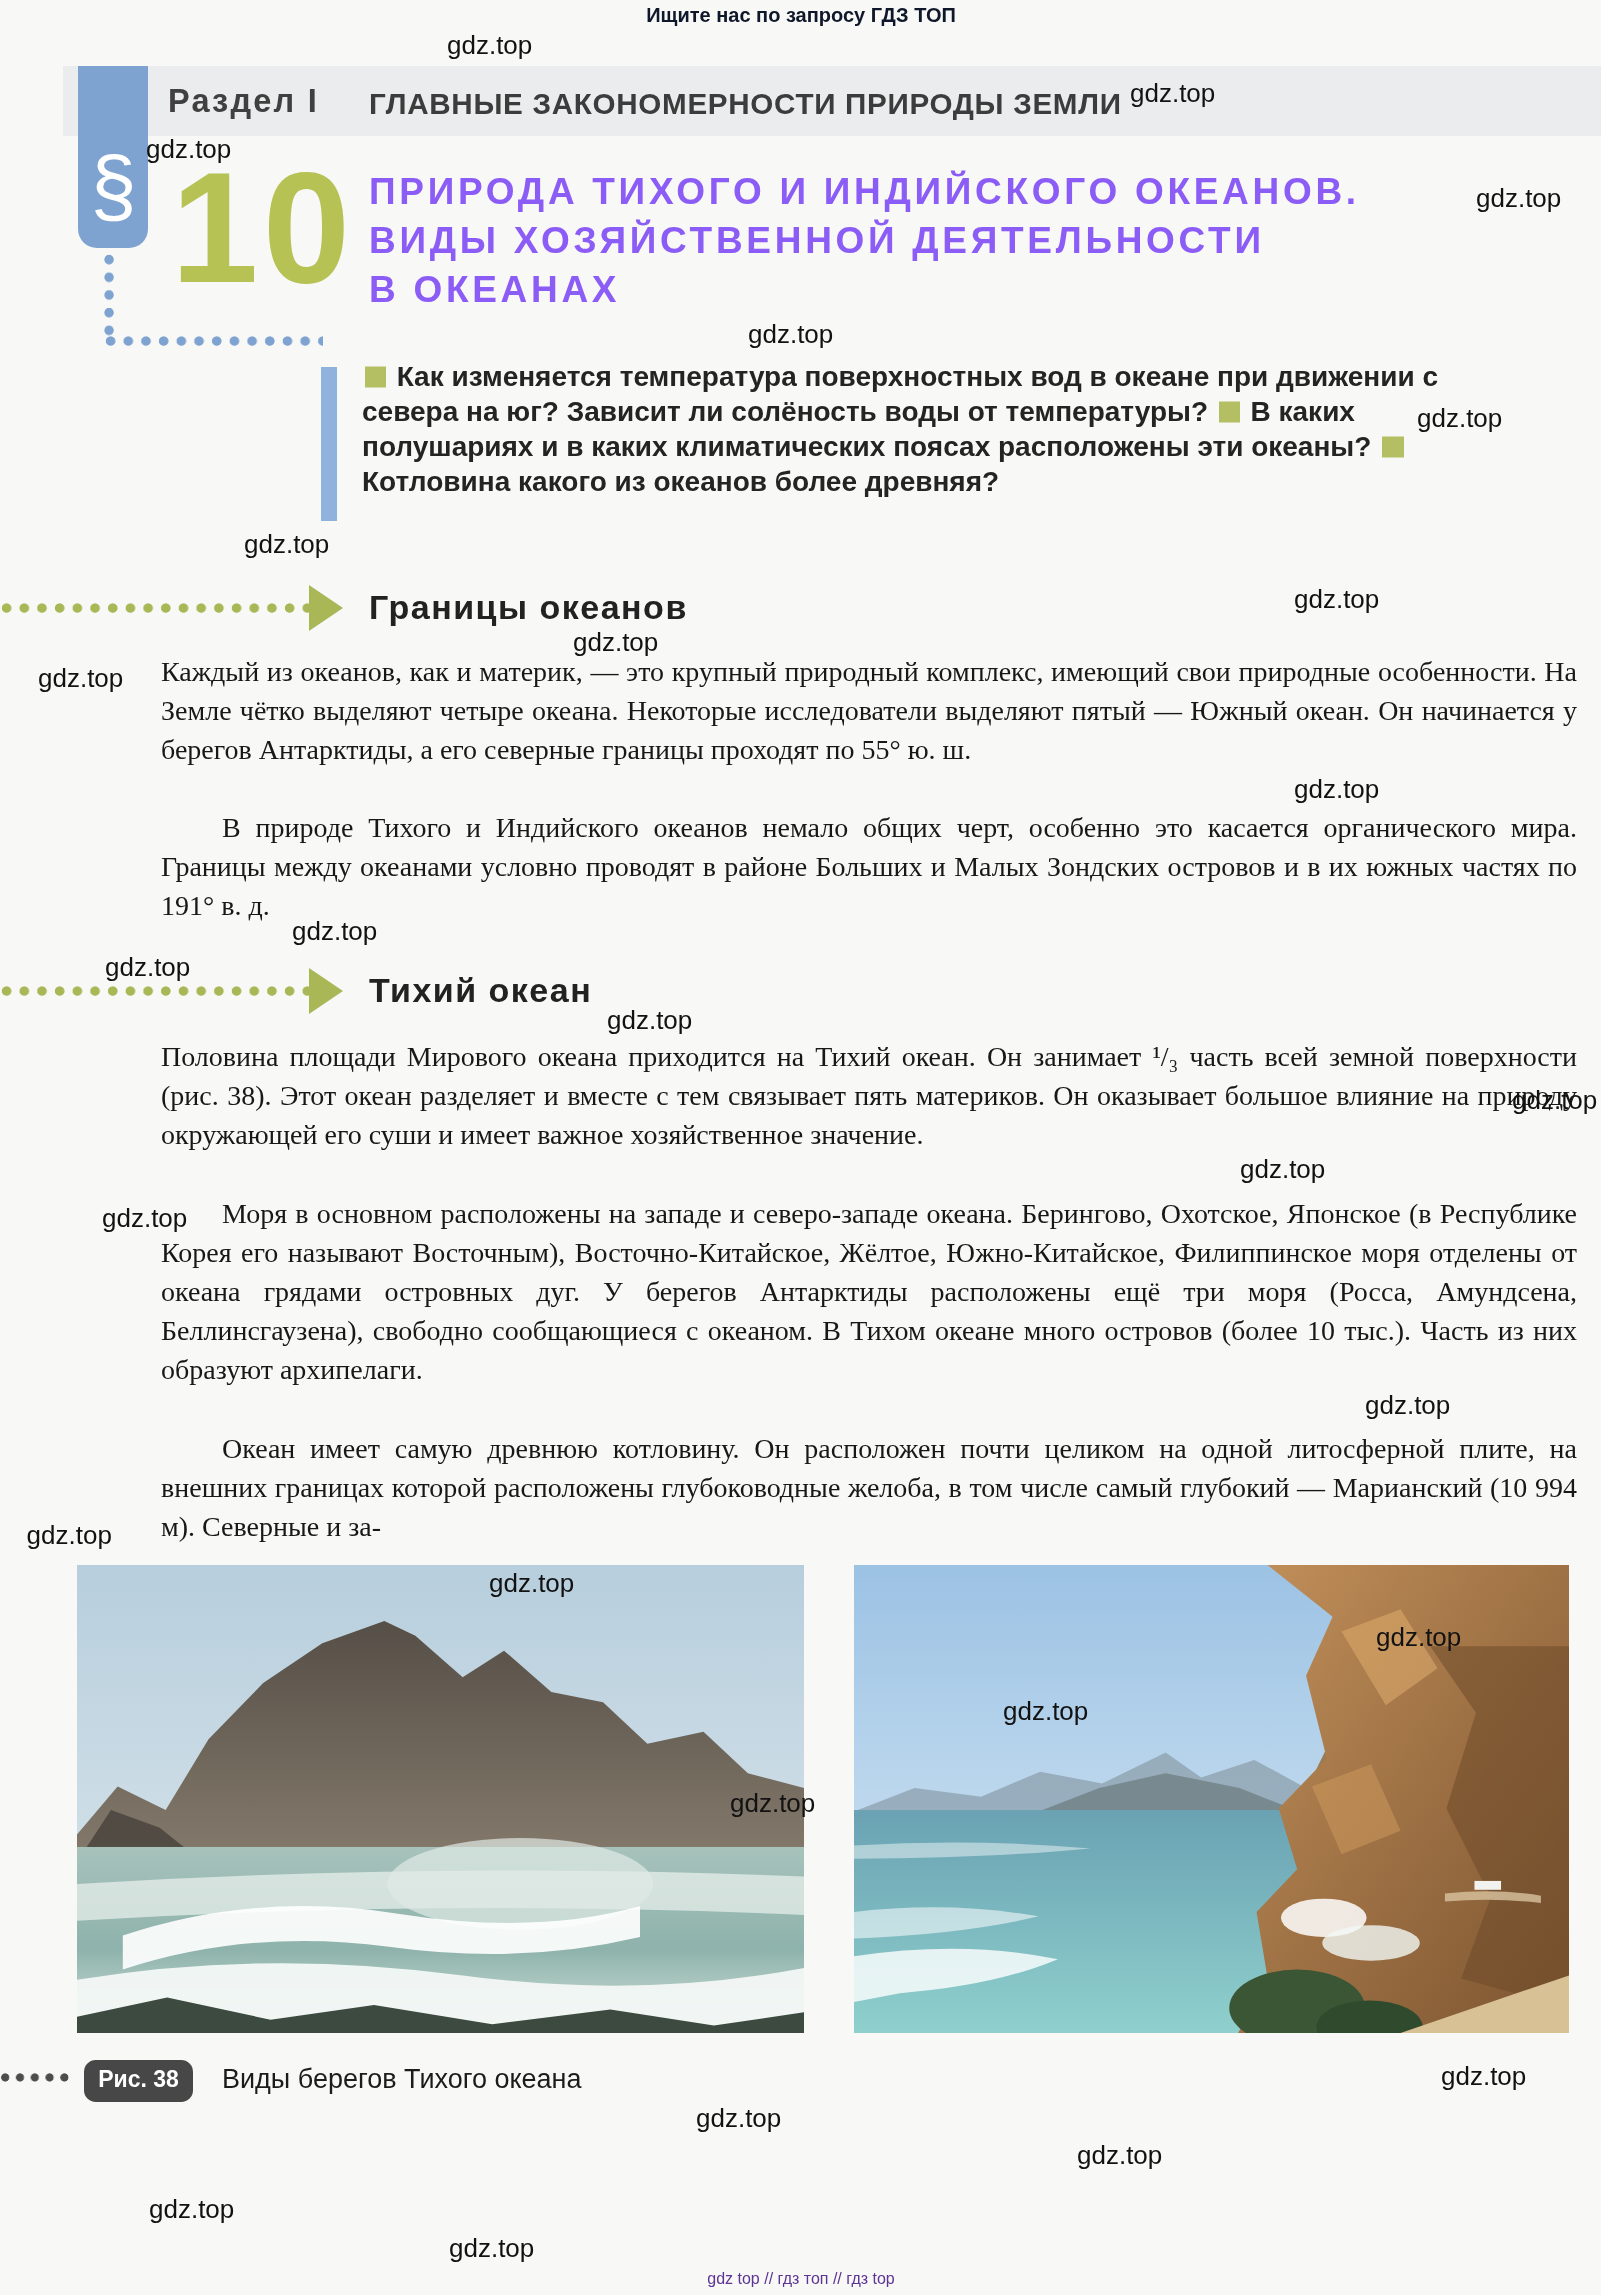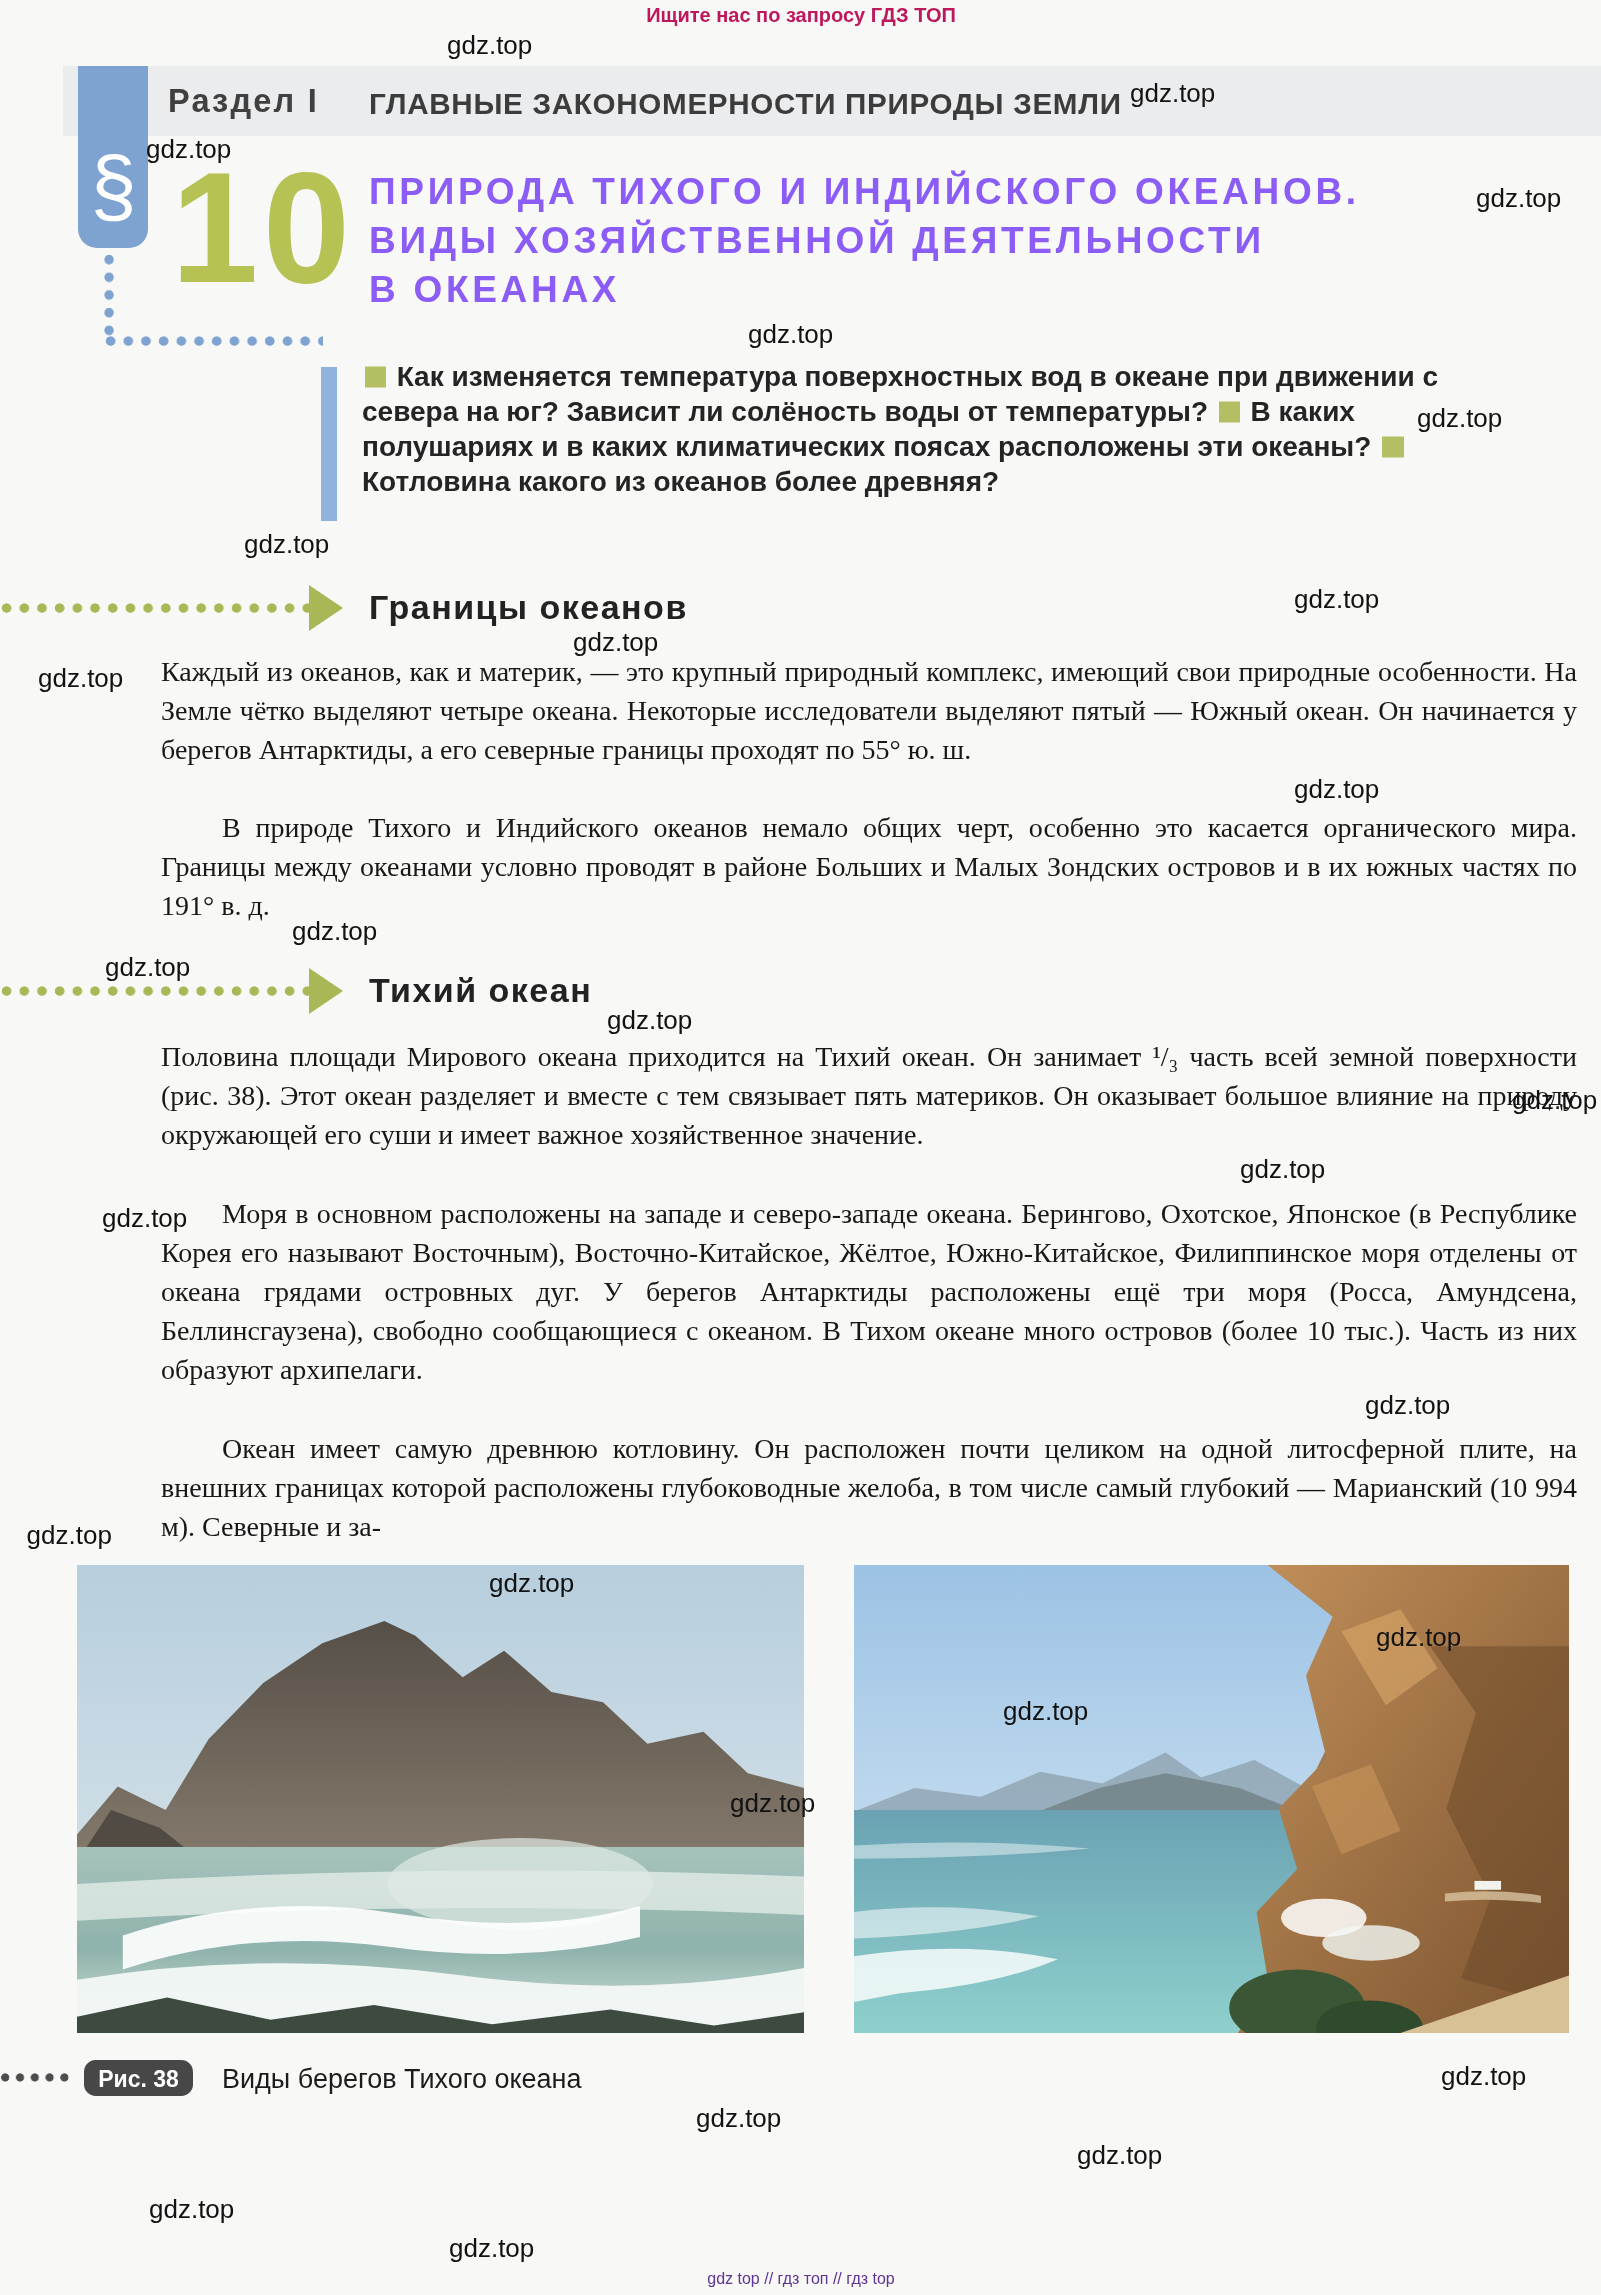--- a/index.html
+++ b/index.html
@@ -1,20 +1,20 @@
 <!DOCTYPE html>
 <html style="font-size:11.8px"><head>
 <meta charset="utf-8">
 <style>
   html,body{margin:0;padding:0;}
   body{width:1602px;height:2295px;position:relative;background:#f8f8f6;font-family:"Liberation Sans",sans-serif;overflow:hidden;}
   .abs{position:absolute;}
 
   
-  #top-link{top:4.4px;left:0;width:100%;text-align:center;color:#be185d;font-size:20px;font-weight:bold;}
+  #top-link{top:4.4px;left:0;width:100%;text-align:center;color:#0f172a;font-size:20px;font-weight:bold;}
   #bottom-link{top:2270px;left:0;width:100%;text-align:center;color:#5e3494;font-size:16px;}
 
   
   #header-band{left:63px;top:66px;width:1539px;height:70px;background:#ebecee;}
   #section-label{left:168px;top:83px;font-size:32.5px;font-weight:bold;color:#404040;letter-spacing:2.2px;}
   #section-title{left:369px;top:87px;font-size:29.6px;font-weight:bold;color:#3c3c3c;letter-spacing:0.7px;}
 
   
   #blue-tab{left:78px;top:66px;width:70px;height:182px;background:#7ea3d1;border-radius:0 0 19px 19px;}
   #paragraph-sign{left:83px;top:145px;width:61px;text-align:center;color:#fff;font-size:83px;line-height:83px;}
@@ -49,21 +49,21 @@
   #p3{top:1037px;} #p4{top:1194px;} #p5{top:1429px;}
 
   
   .photo{overflow:hidden;}
   #photo-left{left:77px;top:1565px;width:727px;height:468px;}
   #photo-right{left:854px;top:1565px;width:715px;height:468px;}
   .photo svg{display:block;width:100%;height:100%;}
 
   
   #caption-dots{left:0;top:2073px;width:74px;height:8.9px;background:radial-gradient(circle 3.7px at 5.2px 4.4px,#4d4d4d 3.7px,transparent 4.4px);background-size:14.8px 8.9px;background-repeat:repeat-x;}
-  #fig-badge{left:84px;top:2060px;width:109px;height:36px;background:#474747;border-radius:11.8px;color:#fff;font-size:23px;font-weight:bold;text-align:center;line-height:38px;}
+  #fig-badge{left:84px;top:2060px;width:109px;height:42px;background:#474747;border-radius:11.8px;color:#fff;font-size:23px;font-weight:bold;text-align:center;line-height:38px;}
   #fig-caption{left:222px;top:2064px;font-size:27px;color:#1c1c1c;}
 
   
   .wm{position:absolute;color:#121212;font-size:26px;white-space:nowrap;}
 </style>
 </head>
 <body>
 
 <div class="abs" id="top-link">Ищите нас по запросу ГДЗ ТОП</div>
 

